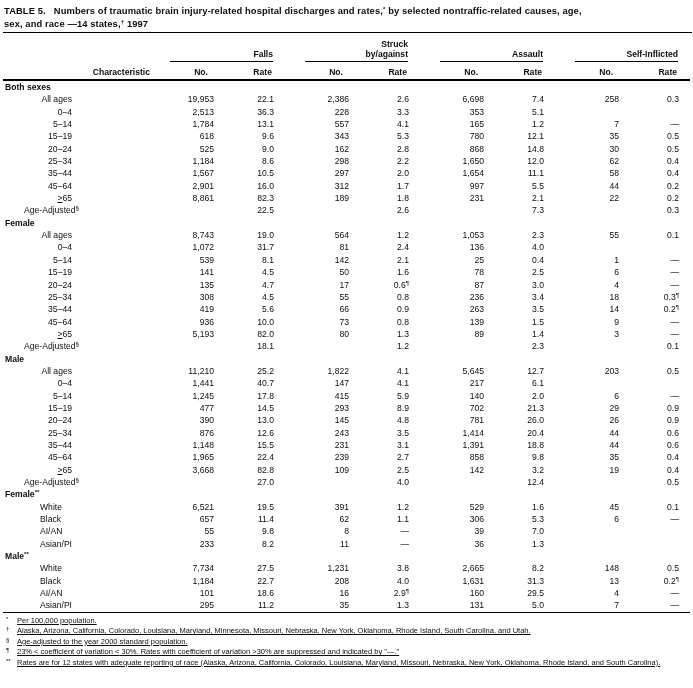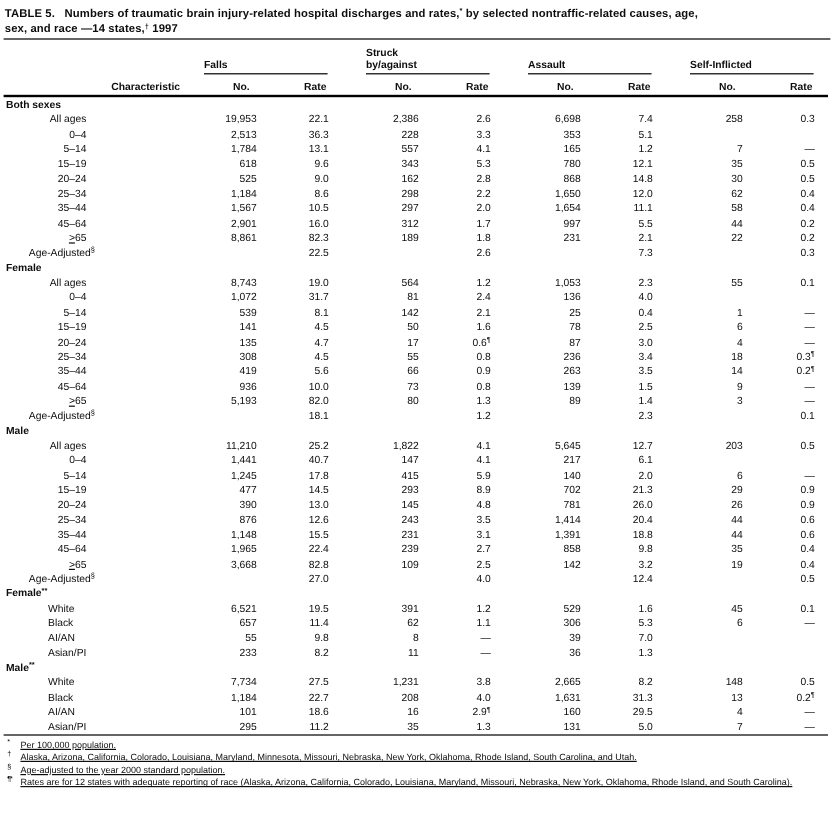--- a/index.html
+++ b/index.html
@@ -55,21 +55,21 @@
     border-bottom: 2.2px solid #000;
     margin-left: 40px;
   }
   .grp-inner {
     display: flex;
     flex-direction: column;
     justify-content: flex-end;
     height: 23px;
     margin: 0 12px 0 20px;
     border-bottom: 1.5px solid #000;
-    text-align: left;
+    text-align: right;
     line-height: 10px;
     padding-bottom: 2px;
   }
   .grp-inner span { display: block; }
   tr.norate-row th {
     height: 15px;
     padding-bottom: 2px;
     border-bottom: 2.2px solid #000;
   }
   th.no-head   { text-align: right; padding-right: 22px; }
@@ -601,17 +601,17 @@
           <td class="num no">7</td>
           <td class="num rate">—</td>
         </tr>
       </tbody>
   </table>
 
   <div class="footnotes" id="footnotes">
       <div class="footnote"><span class="mark">*</span><span>Per 100,000 population.</span></div>
       <div class="footnote"><span class="mark">†</span><span>Alaska, Arizona, California, Colorado, Louisiana, Maryland, Minnesota, Missouri, Nebraska, New York, Oklahoma, Rhode Island, South Carolina, and Utah.</span></div>
       <div class="footnote"><span class="mark">§</span><span>Age-adjusted to the year 2000 standard population.</span></div>
-      <div class="footnote"><span class="mark">¶</span></div>
+      <div class="footnote"><span class="mark">¶</span><span>23% &lt; coefficient of variation <span class="uline">&lt;</span> 30%. Rates with coefficient of variation &gt;30% are suppressed and indicated by "—."</span></div>
       <div class="footnote"><span class="mark">**</span><span>Rates are for 12 states with adequate reporting of race (Alaska, Arizona, California, Colorado, Louisiana, Maryland, Missouri, Nebraska, New York, Oklahoma, Rhode Island, and South Carolina).</span></div>
     </div>
 
 </div>
 
 </body></html>

